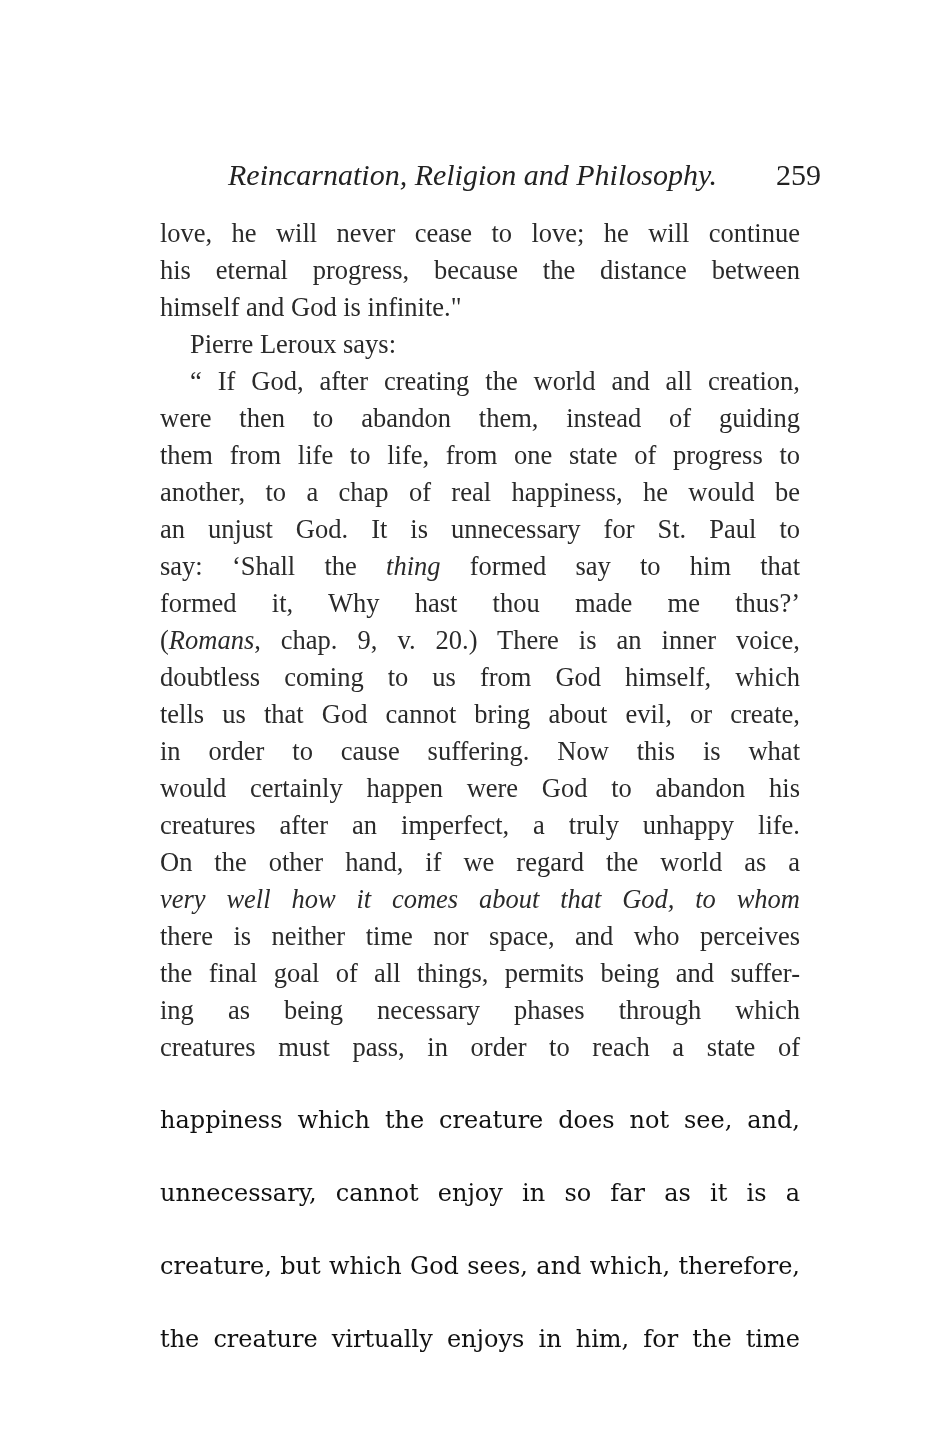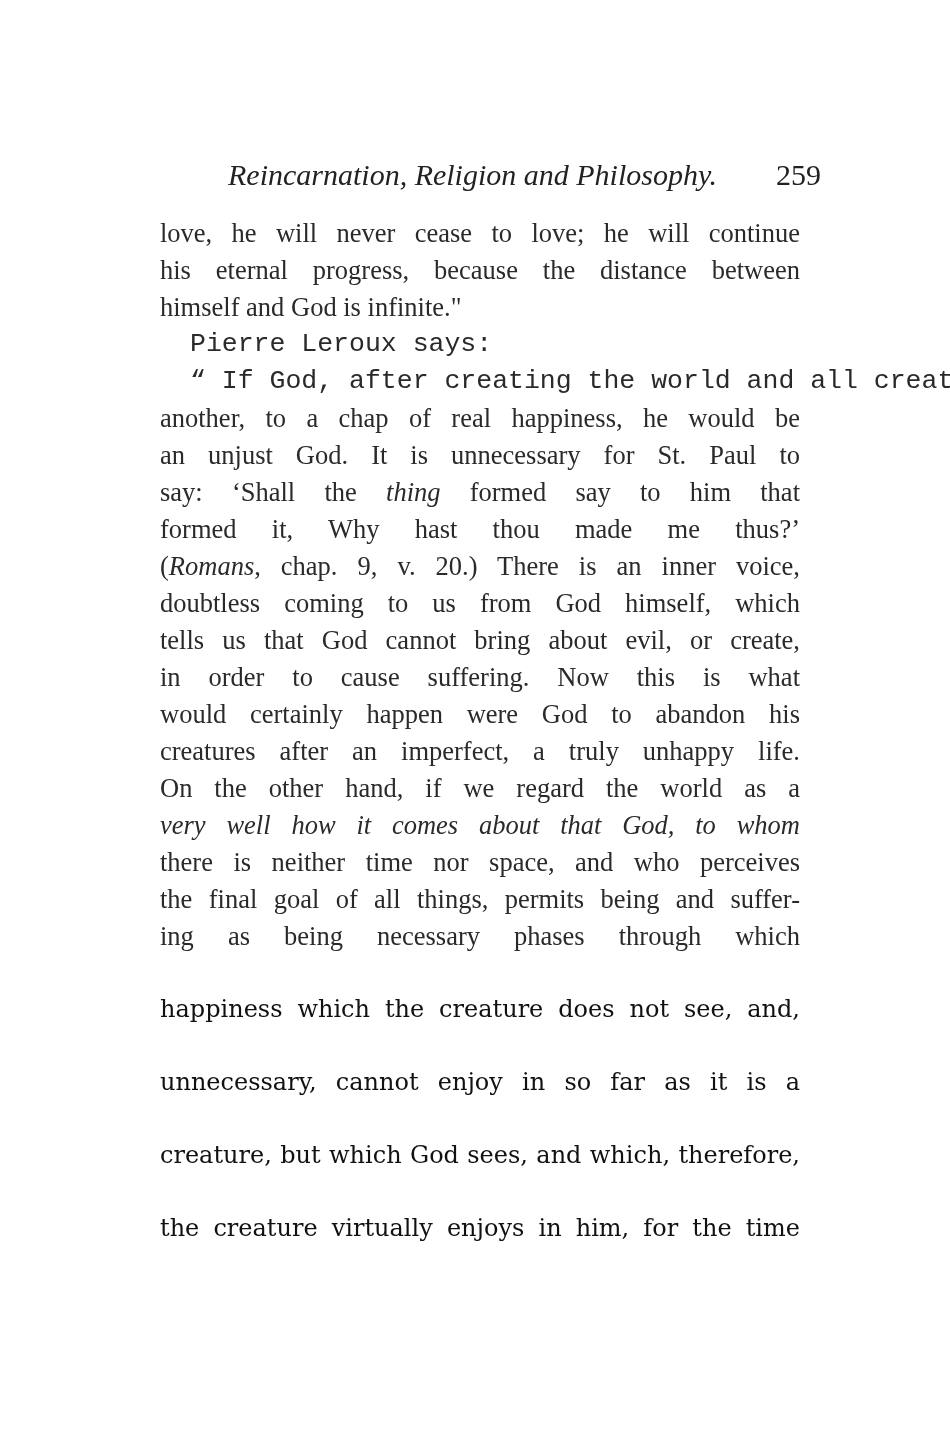--- a/index.html
+++ b/index.html
@@ -4,52 +4,55 @@
   <style>
     html, body { margin: 0; padding: 0; background: #ffffff; }
     body { width: 950px; height: 1445px; position: relative; overflow: hidden; }
     .page { position: absolute; left: 0; top: 0; width: 950px; height: 1445px; background: #fff; }
     .header { position: absolute; top: 158px; left: 228px; width: 596px; font-family: "Liberation Serif", serif; font-size: 30px; color: #222; white-space: nowrap; }
     .header .title { font-style: italic; }
     .header .pnum { position: absolute; right: 3px; top: 0; font-style: normal; }
     .body { position: absolute; left: 160px; top: 215px; width: 640px; font-family: "Liberation Serif", serif; font-size: 26.5px; color: #2a2a2a; }
     .line { height: 37px; line-height: 37px; white-space: nowrap; text-align: justify; text-align-last: justify; }
     .line.last { text-align-last: left; }
-    .line.indent { padding-left: 30px; font-family: Liberation Mono, monospace; }
+    .line.indent { padding-left: 30px; }
     .line.dark { color: #111; font-family: "DejaVu Serif", serif; font-size: 24px; margin-top: 36px; }
     .i { font-style: italic; margin-top: 29px; }
   </style>
 </head>
 <body>
 
 <div class="page">
   <div class="header">
     <span class="title">Reincarnation, Religion and Philosophy.</span>
     <span class="pnum">259</span>
   </div>
 
   <div class="body">
     <div class="line">love, he will never cease to love; he will continue</div>
     <div class="line">his eternal progress, because the distance between</div>
     <div class="line last">himself and God is infinite."</div>
     <div class="line last indent">Pierre Leroux says:</div>
     <div class="line indent">“ If God, after creating the world and all creation,</div>
+    <div class="line">were then to abandon them, instead of guiding</div>
+    <div class="line">them from life to life, from one state of progress to</div>
     <div class="line">another, to a chap of real happiness, he would be</div>
     <div class="line">an unjust God. It is unnecessary for St. Paul to</div>
     <div class="line">say: ‘Shall the <span class="i">thing</span> formed say to him that</div>
     <div class="line">formed it, Why hast thou made me thus?’</div>
     <div class="line">(<span class="i">Romans</span>, chap. 9, v. 20.) There is an inner voice,</div>
     <div class="line">doubtless coming to us from God himself, which</div>
     <div class="line">tells us that God cannot bring about evil, or create,</div>
     <div class="line">in order to cause suffering. Now this is what</div>
     <div class="line">would certainly happen were God to abandon his</div>
     <div class="line">creatures after an imperfect, a truly unhappy life.</div>
     <div class="line">On the other hand, if we regard the world as a</div>
     <div class="line"><span class="i">very well how it comes about that God, to whom</span></div>
     <div class="line">there is neither time nor space, and who perceives</div>
     <div class="line">the final goal of all things, permits being and suffer-</div>
     <div class="line">ing as being necessary phases through which</div>
+    <div class="line">creatures must pass, in order to reach a state of</div>
     <div class="line dark">happiness which the creature does not see, and,</div>
     <div class="line dark">unnecessary, cannot enjoy in so far as it is a</div>
     <div class="line dark">creature, but which God sees, and which, therefore,</div>
     <div class="line dark">the creature virtually enjoys in him, for the time</div>
   </div>
 </div>
 
 </body></html>

